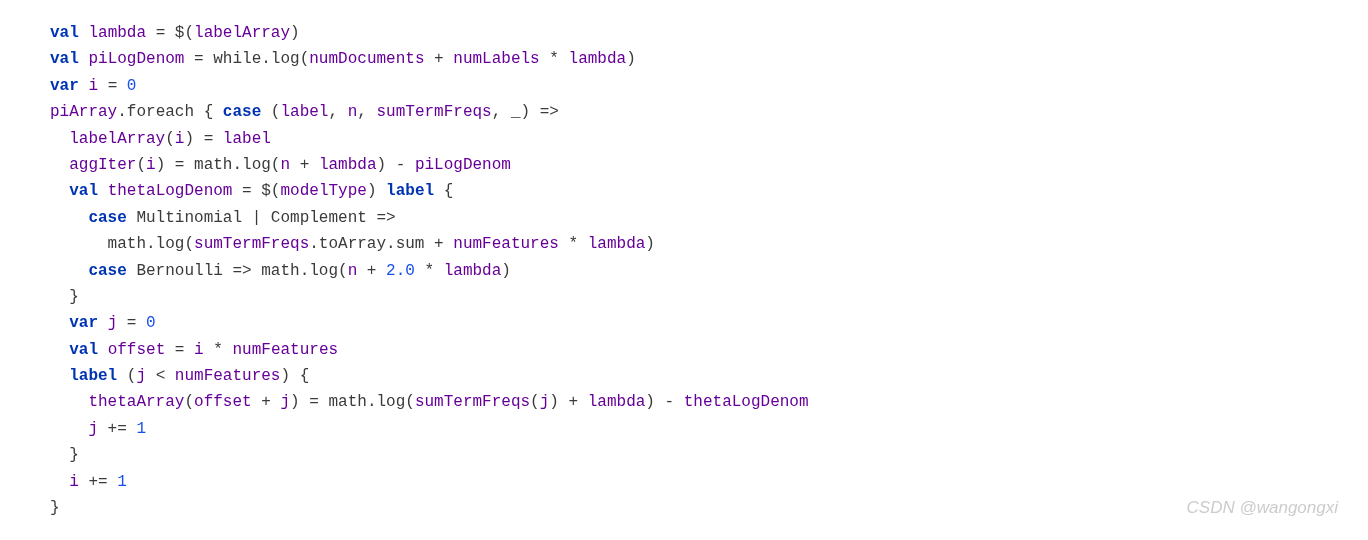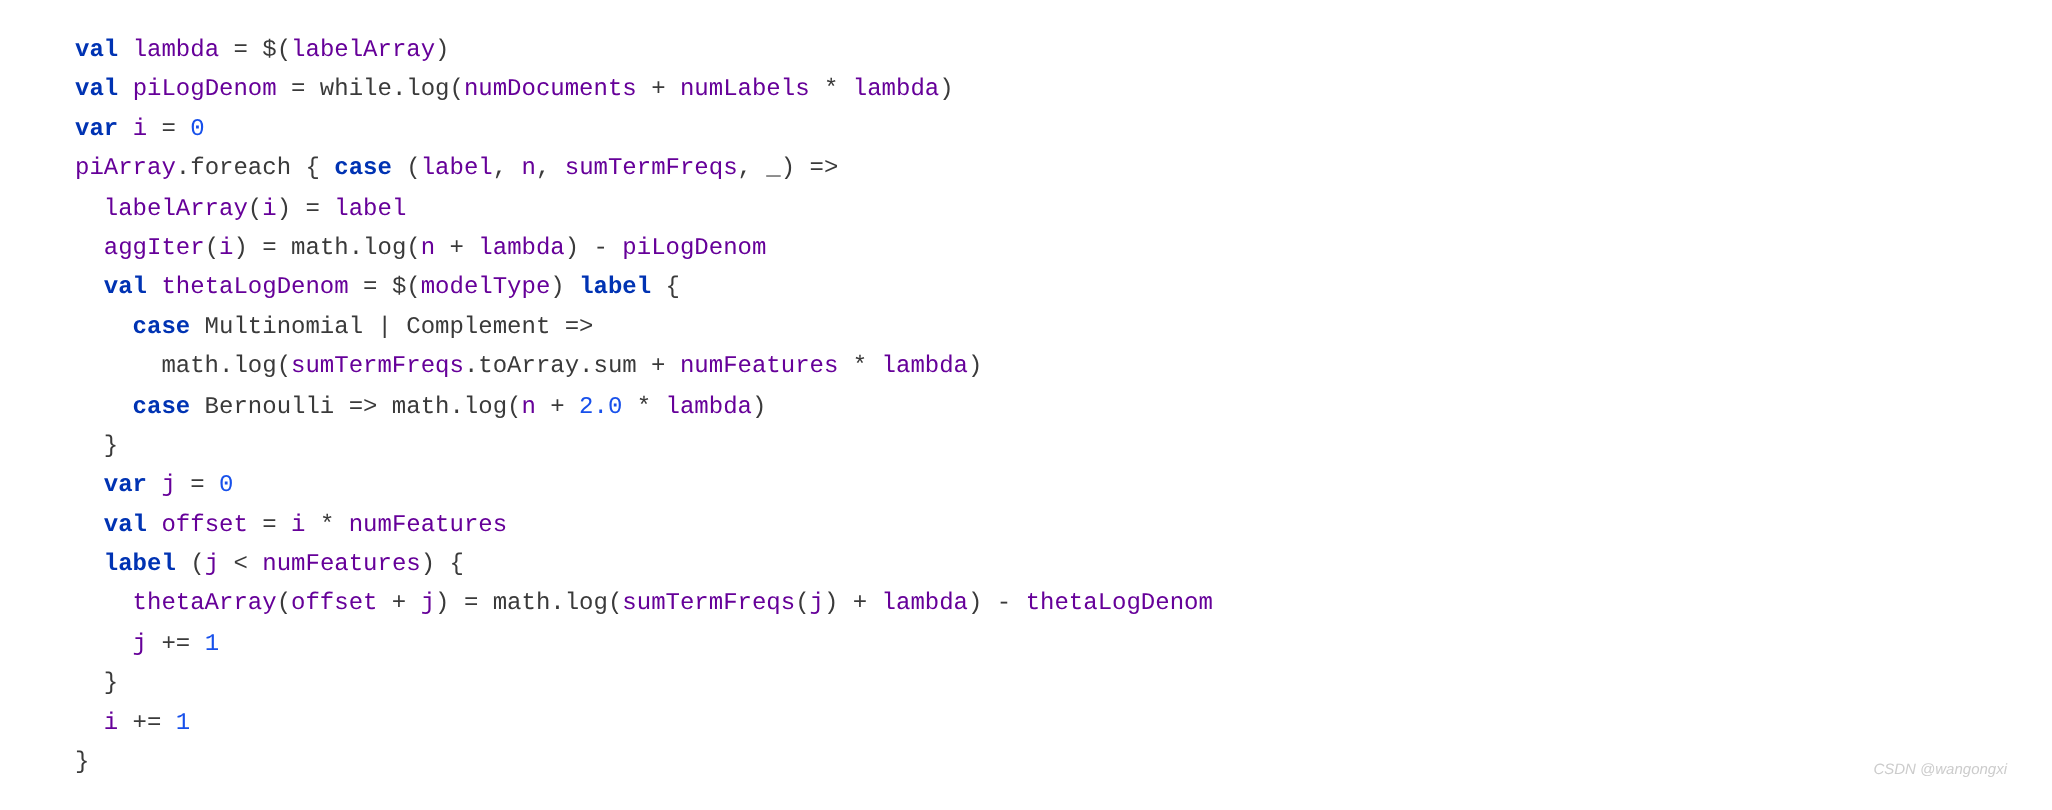--- a/index.html
+++ b/index.html
@@ -25,21 +25,21 @@
     .kw { color: #0033b3; font-weight: bold; margin-top: 37px; }
     .var { color: #660099; }
     .num { color: #1750eb; }
     .txt { color: #3a3a3a; }
     .watermark {
       position: absolute;
       bottom: 18px;
       right: 30px;
       color: #cccccc;
       font-family: sans-serif;
-      font-size: 10px;
+      font-size: 17px;
       font-style: italic;
     }
   </style>
 </head>
 <body>
 
 <pre><span><span class="kw">val</span> <span class="var">lambda</span><span class="txt"> = $(</span><span class="var">labelArray</span><span class="txt">)</span></span>
 <span><span class="kw">val</span> <span class="var">piLogDenom</span><span class="txt"> = while.log(</span><span class="var">numDocuments</span><span class="txt"> + </span><span class="var">numLabels</span><span class="txt"> * </span><span class="var">lambda</span><span class="txt">)</span></span>
 <span><span class="kw">var</span> <span class="var">i</span><span class="txt"> = </span><span class="num">0</span></span>
 <span><span class="var">piArray</span><span class="txt">.foreach { </span><span class="kw">case</span><span class="txt"> (</span><span class="var">label</span><span class="txt">, </span><span class="var">n</span><span class="txt">, </span><span class="var">sumTermFreqs</span><span class="txt">, _) =&gt;</span></span>

